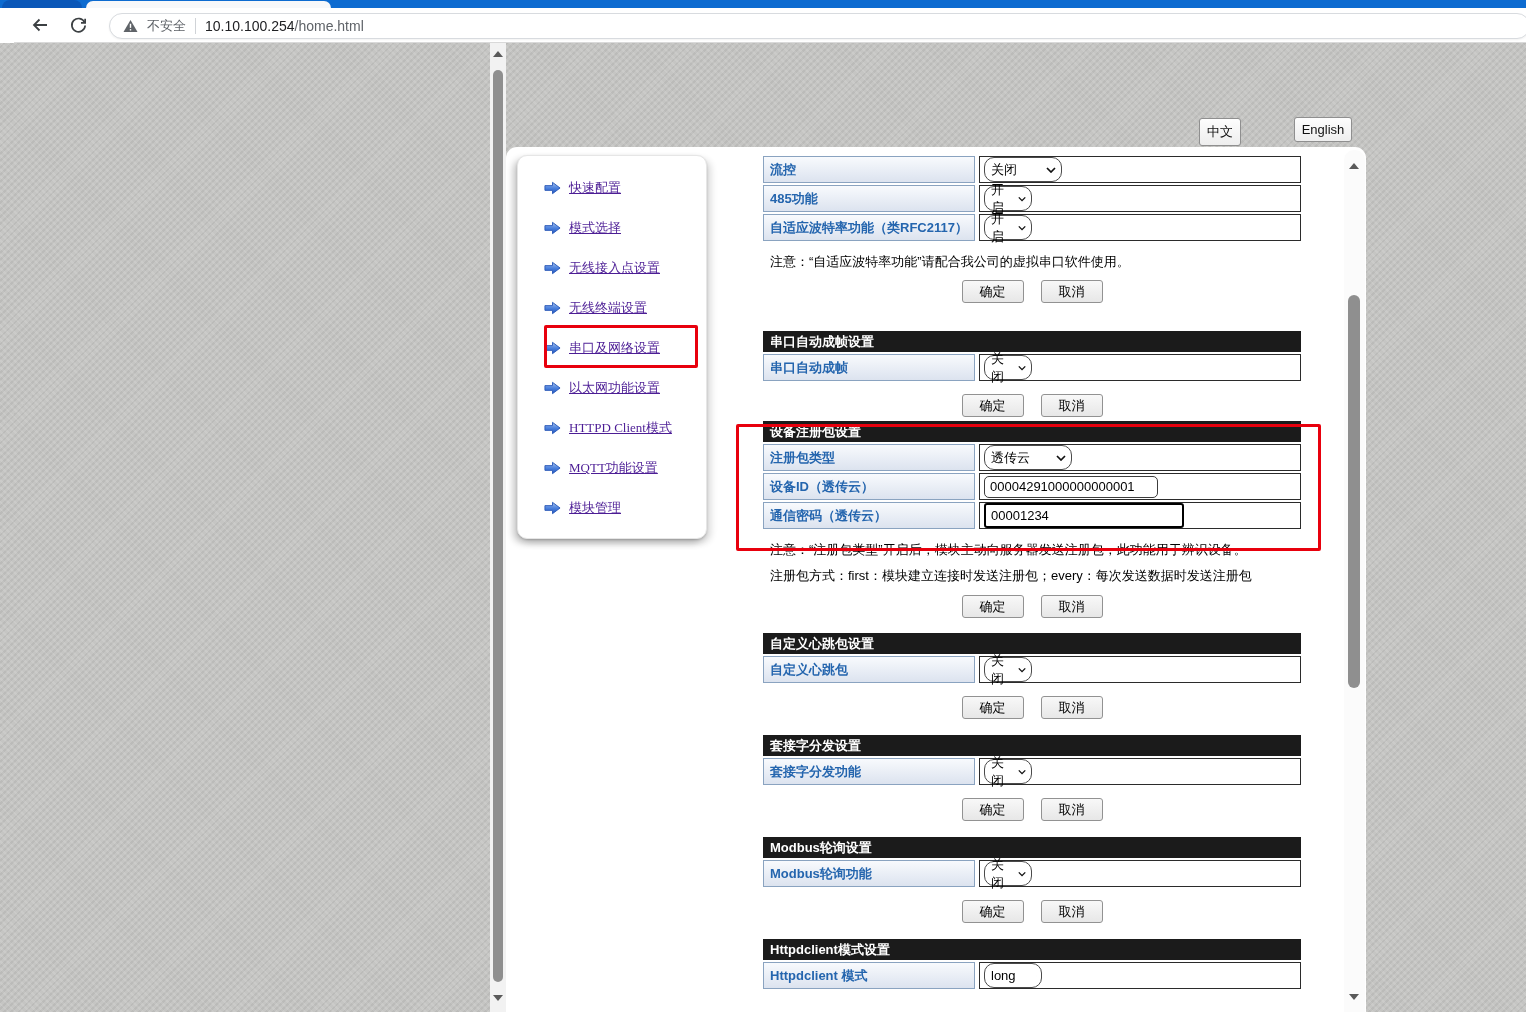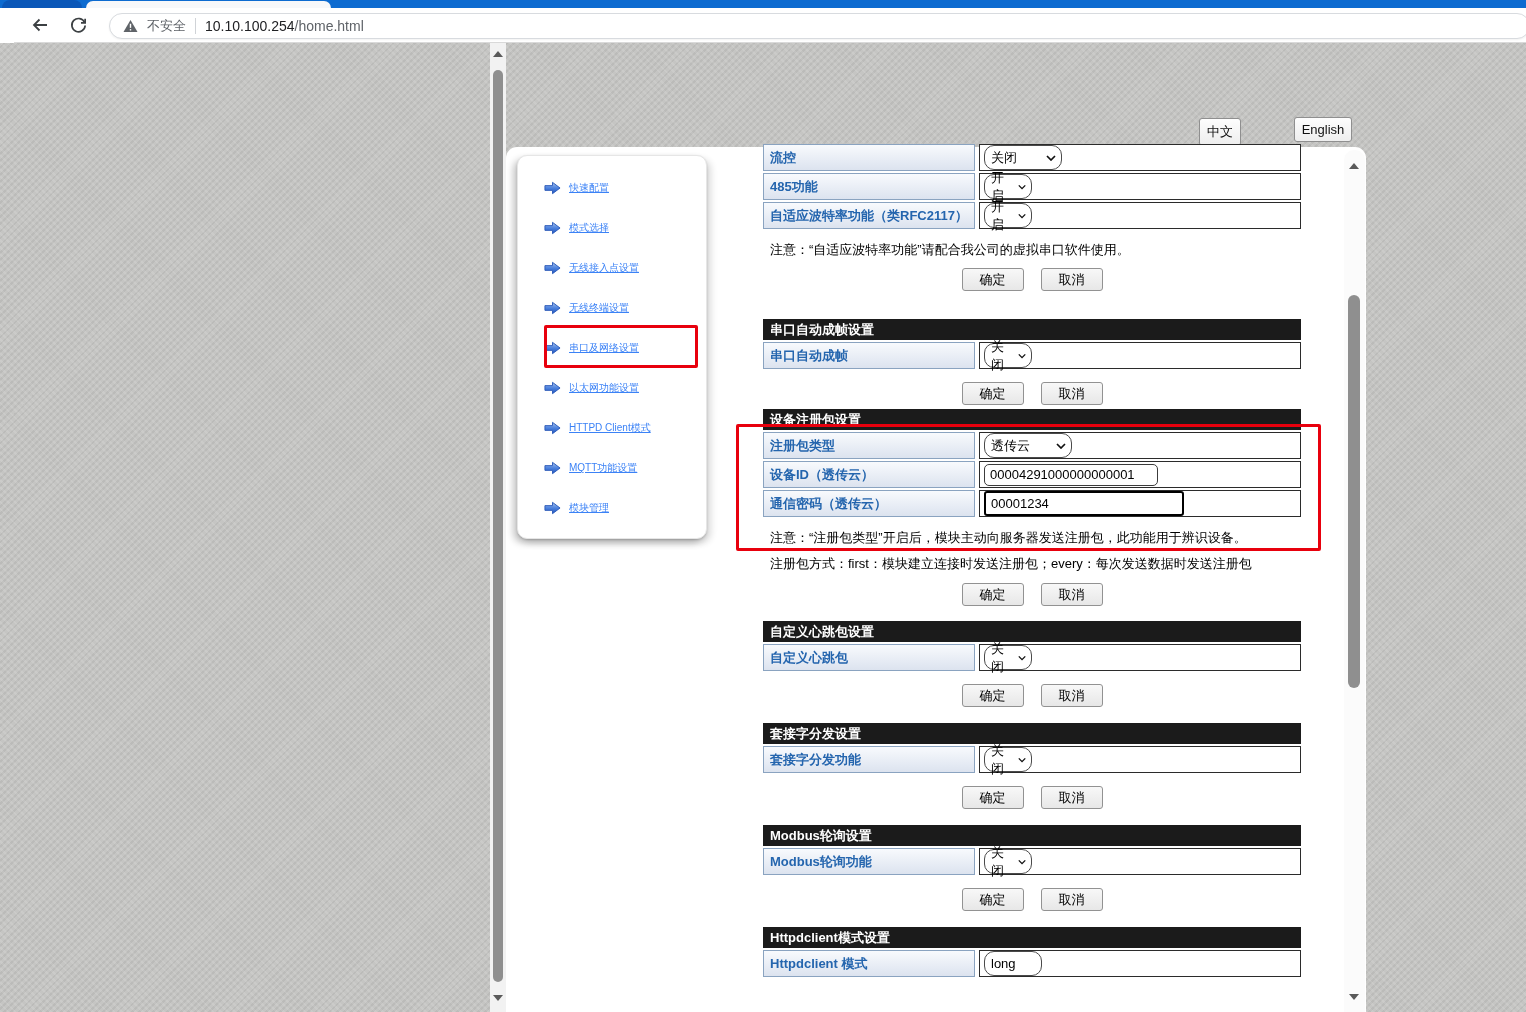--- a/index.html
+++ b/index.html
@@ -40,27 +40,27 @@
   
   .card { position:absolute; left:506px; top:147px; width:860px; height:865px; background:#ffffff; border-radius:11px 11px 0 0; }
 
   
   .sb-inner { left:1344px; top:150px; width:21px; height:862px; background:#fbfbfb; border-radius:10px 10px 0 0; }
 
   
   .side-panel { position:absolute; left:517px; top:155px; width:190px; height:384px; background:#fff; border-radius:10px; border:1px solid #e6e6e6;
     box-shadow:-4px 4px 7px rgba(0,0,0,.22), 4px 4px 7px rgba(0,0,0,.14), 0 1px 2px rgba(0,0,0,.15); padding:12px 0 0 26px; }
   .side-item { height:40px; display:flex; align-items:center; gap:8px; cursor:pointer; }
-  .side-link { font-size:10px; color:#3b82f6; text-decoration:underline; font-weight:500; white-space:nowrap; }
+  .side-link { font-size:13px; color:#4c1d95; text-decoration:underline; font-weight:500; white-space:nowrap;font-family:Liberation Serif, serif; }
 
   
   .red-box { position:absolute; border:3px solid #e8000d; border-radius:2px; pointer-events:none; }
 
   
-  .content { position:absolute; left:763px; top:144px; width:538px; }
+  .content { position:absolute; left:763px; top:156px; width:538px; }
   .sec-header { height:21px; background:#1b1b1b; color:#fff; font-size:13px; font-weight:bold; line-height:21px; padding-left:7px; margin-bottom:2px; }
   .trow { display:flex; gap:4px; height:27px; margin-bottom:2px; }
   .tlabel { width:212px; border:1px solid #8aa3c0; background:linear-gradient(#f8fafd,#dce3ef); color:#2465ae; font-weight:bold; font-size:13px; display:flex; align-items:center; padding-left:6px; }
   .tvalue { flex:1; border:1px solid #2b2b2b; background:#fff; display:flex; align-items:center; padding-left:4px; }
 
   .sel { display:inline-flex; align-items:center; justify-content:space-between; gap:6px; border:1px solid #4a4a4a; border-radius:10px; background:#fff; height:25px; font-size:13px; color:#000; padding:0 5px 0 6px; cursor:default; }
   .w78 { width:78px; } .w48 { width:48px; } .w88 { width:88px; } .w58 { width:58px;gap:20px; }
 
   .txt { height:22px; border:1px solid #3c3c3c; border-radius:5px; font-size:13px; color:#000; padding:0 5px; width:174px; background:#fff; font-family:inherit; }
   .txt.focused { border:2px solid #000; border-radius:3px; height:25px; width:200px; outline:none; }

